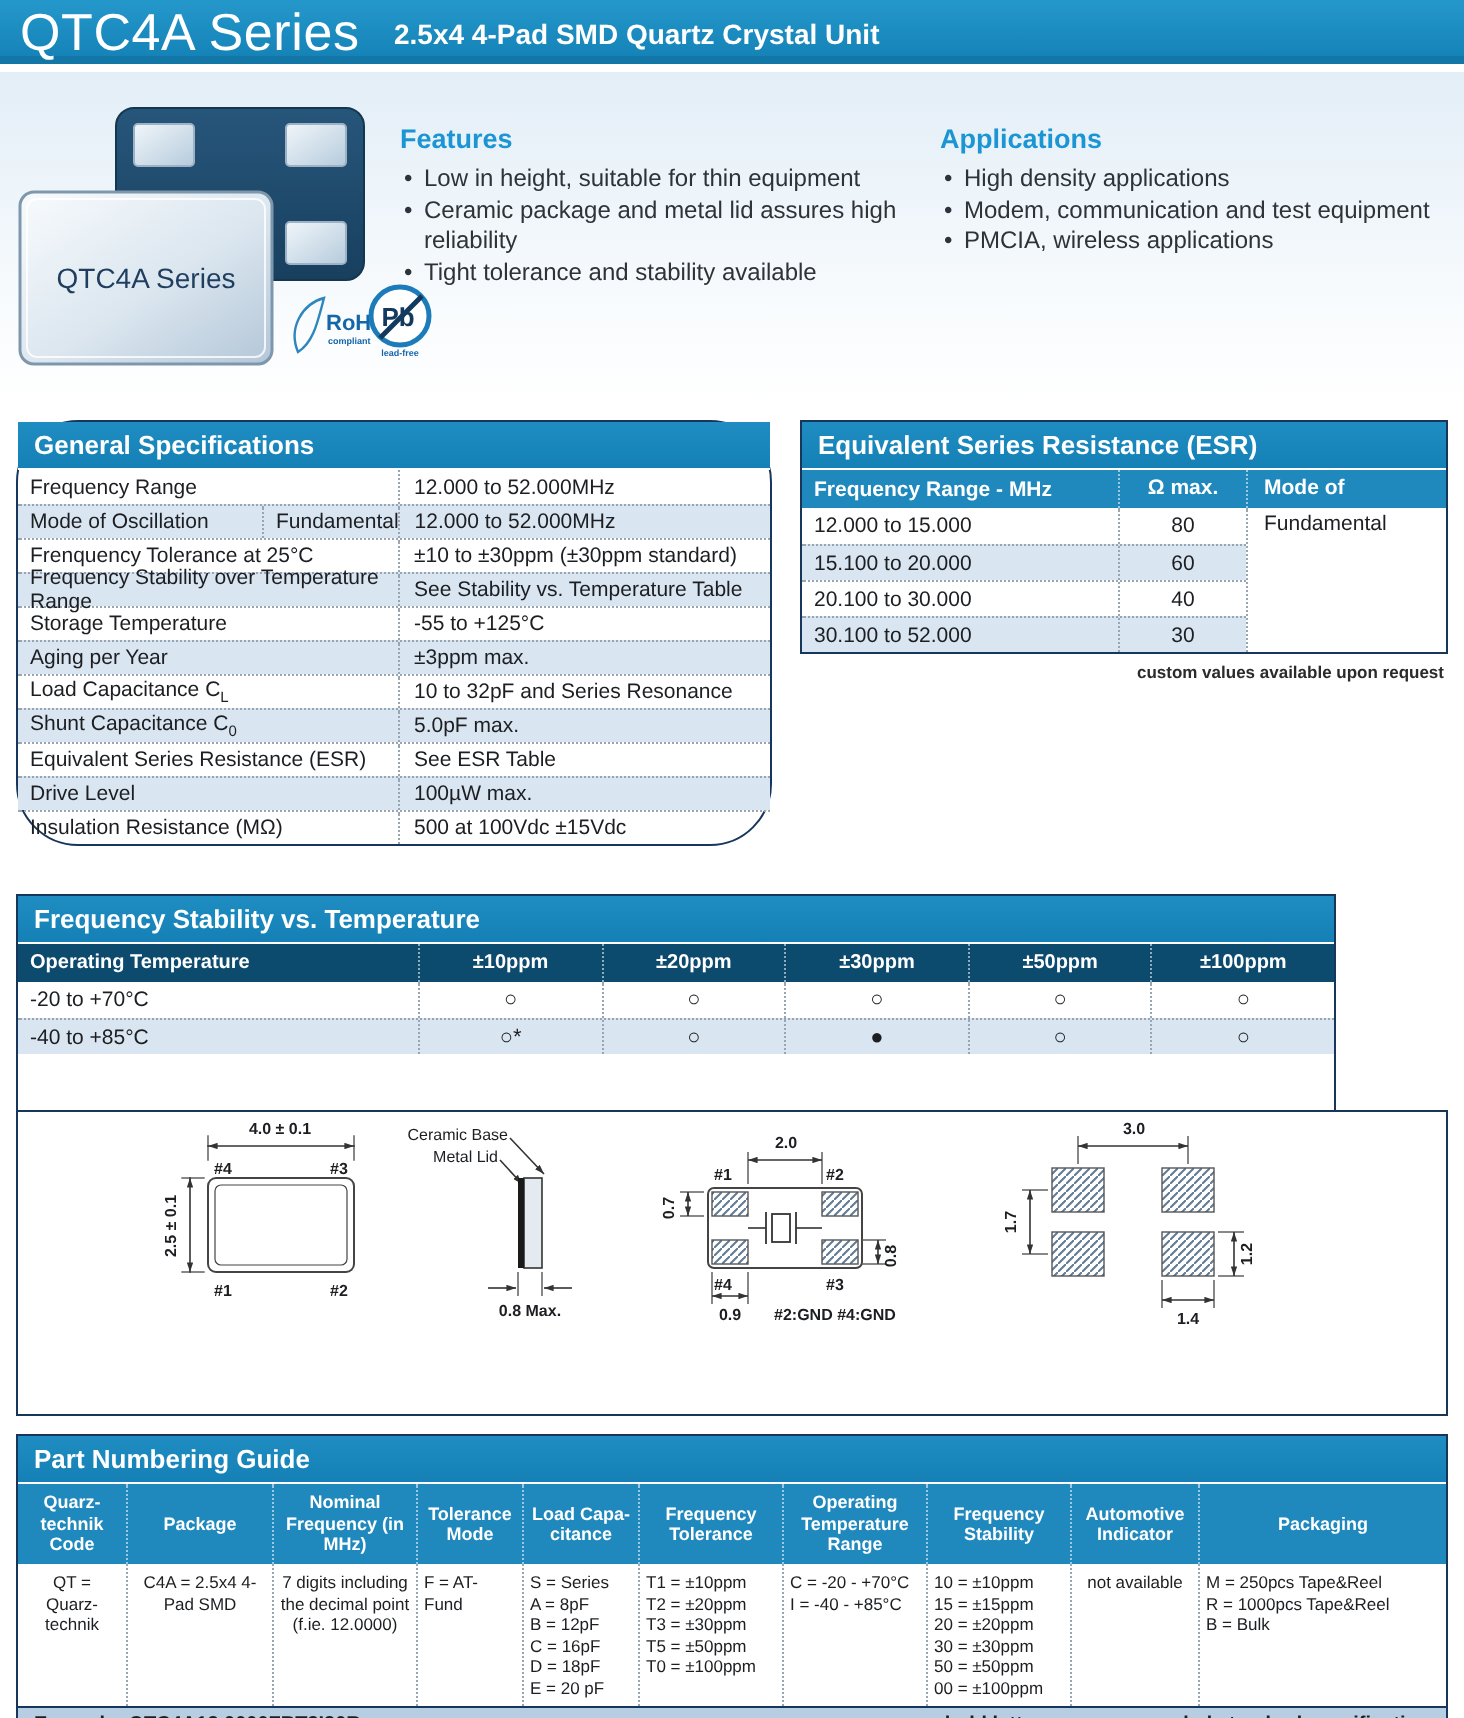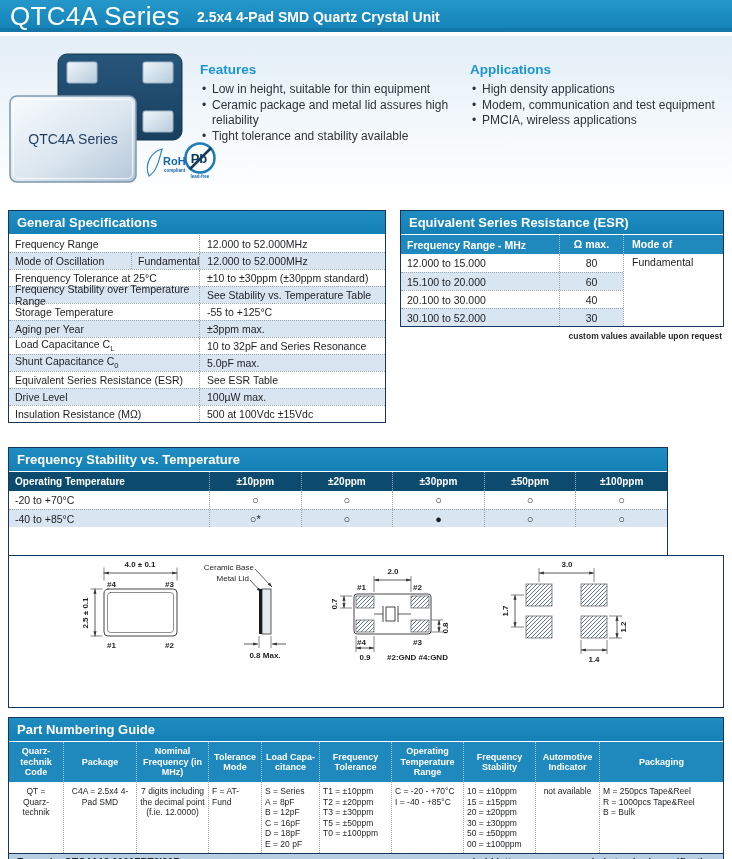--- a/index.html
+++ b/index.html
@@ -41,21 +41,21 @@
   .section { position: absolute; border: 1px solid #17365c; background: #fff; }
   .sec-title {
     background: linear-gradient(180deg, #1f8dc2 0%, #1480b6 100%);
     color: #fff; font-weight: 700; font-size: 13px;
     padding: 4px 8px 4px 8px; border-bottom: 1px solid #ffffff;
   }
   .alt { background: #d9e5f1; }
   .dot-t { border-top: 1px dotted #98a6b4; }
   .dot-l { border-left: 1px dotted #98a6b4; }
   
-  .sec-general { left: 8px; top: 210px; width: 378px; }
+  .sec-general { left: 8px; top: 210px; width: 378px; border-radius: 31px; }
   .g-row { display: flex; height: 17px; align-items: center; font-size: 10.5px; }
   .g-label   { flex: 0 0 190px; padding-left: 6px; }
   .g-label-a { flex: 0 0 122px; padding-left: 6px; height: 100%; display: flex; align-items: center; }
   .g-label-b { flex: 0 0 68px;  padding-left: 6px; height: 100%; display: flex; align-items: center; }
   .g-value { flex: 1; padding-left: 7px; height: 100%; display: flex; align-items: center; }
   sub { font-size: 7.5px; }
   
   .sec-esr { left: 400px; top: 210px; width: 324px; }
   .esr-colhead { display: flex; background: #1f88bd; color: #fff; font-weight: 700; font-size: 10.5px; height: 19px; align-items: center; }
   .esr-ch1 { flex: 0 0 158px; padding-left: 6px; }

